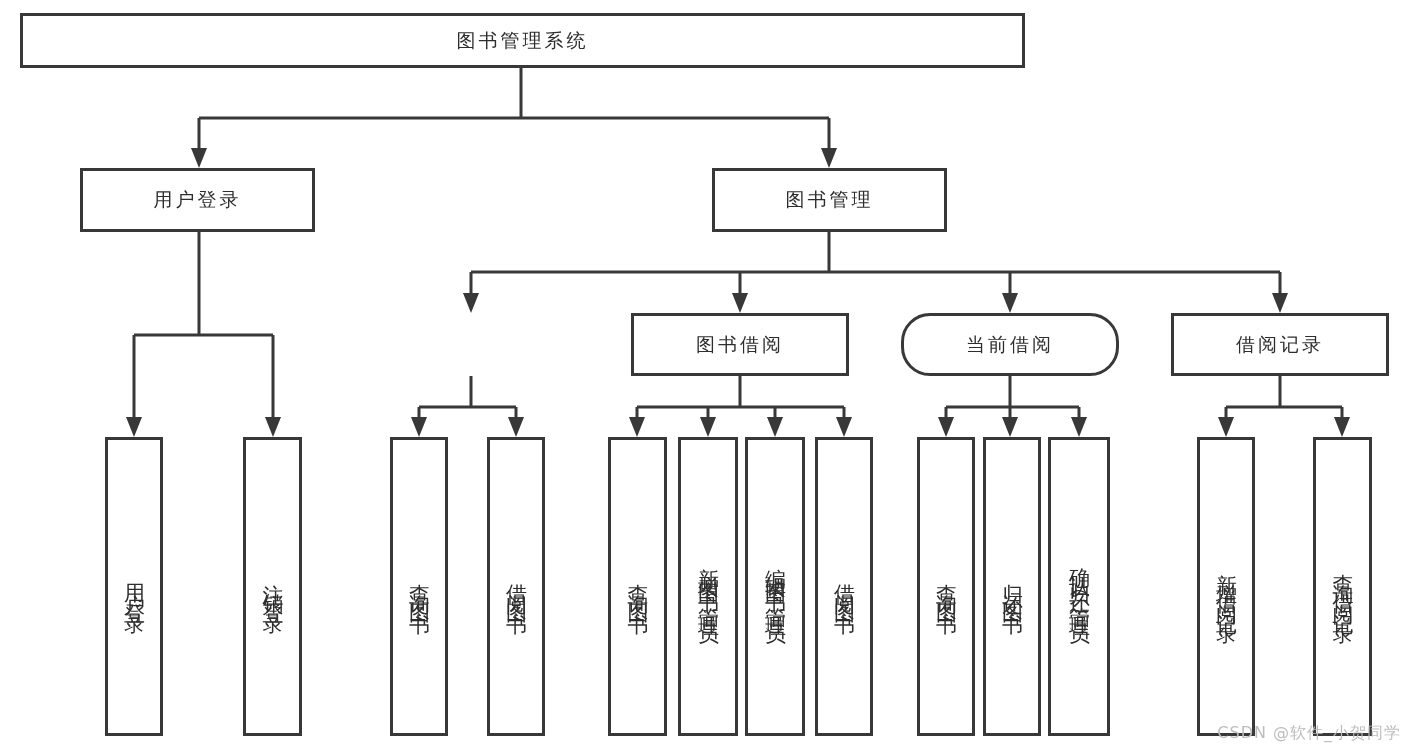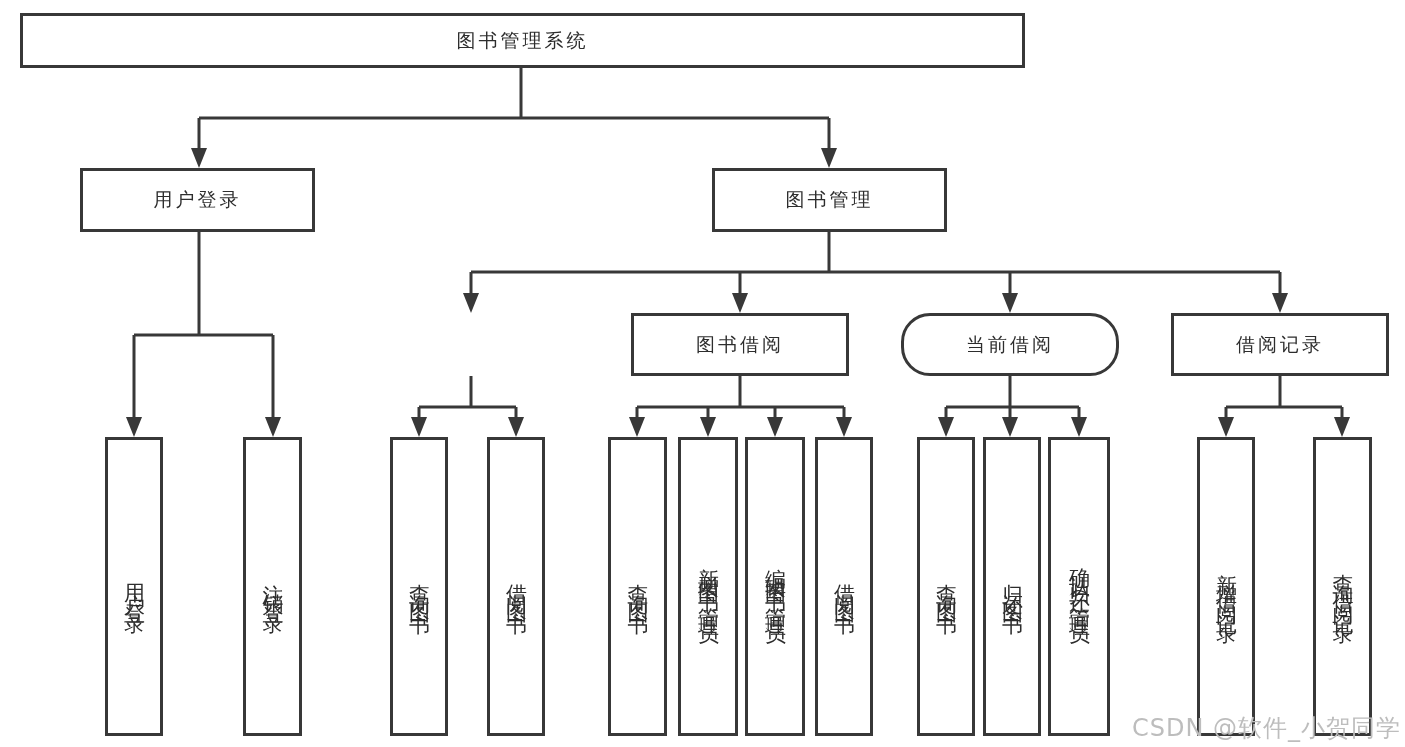--- a/index.html
+++ b/index.html
@@ -49,21 +49,21 @@
     text-orientation: mixed;
     font-size: 21px;
     letter-spacing: 10px;
     line-height: 1;
     white-space: nowrap;
   }
   .watermark {
     position: absolute;
     right: 4px;
     bottom: 3px;
-    font-size: 24px;
+    font-size: 16px;
     color: var(--watermark, #bdbdbd);
     letter-spacing: 1px;
     white-space: nowrap;
     z-index: 5;
   }
 </style>
 </head>
 <body>
 
 <div class="canvas">

